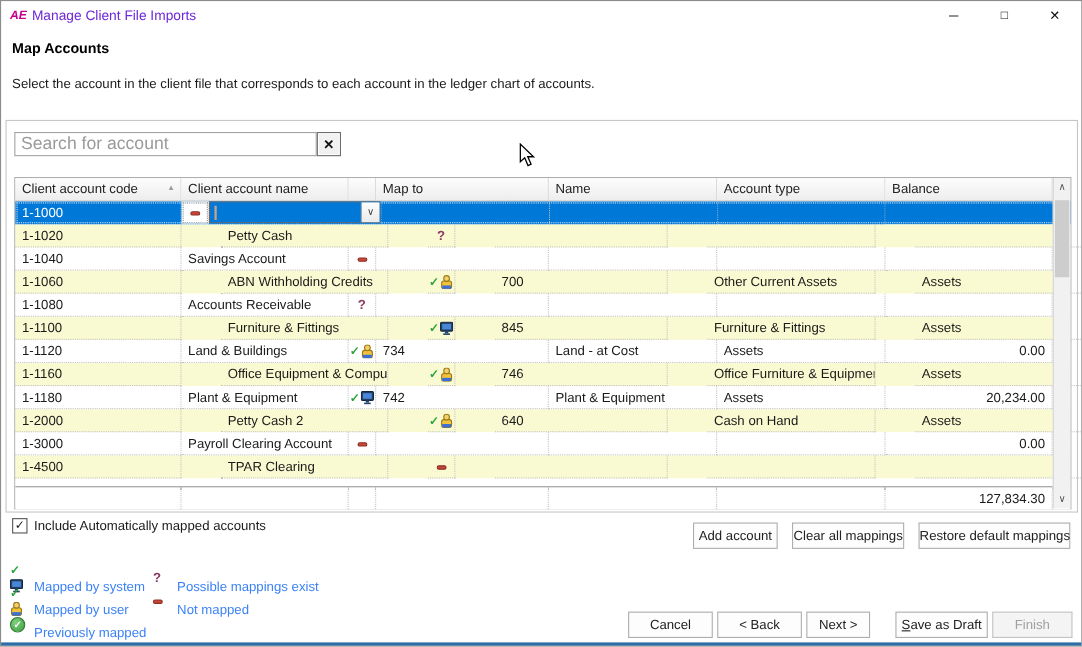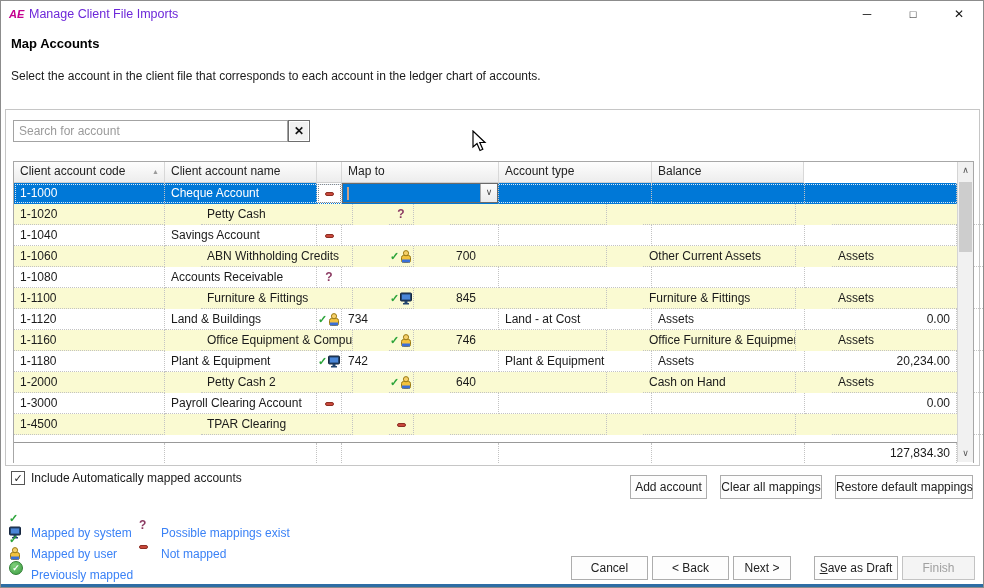--- a/index.html
+++ b/index.html
@@ -24,21 +24,21 @@
   #btn-close { left:940px; font-size:12px; }
 
   #page-heading { position:absolute; left:10px; top:35px; font-size:13px; font-weight:bold; color:#000; }
   #page-desc { position:absolute; left:10px; top:68px; font-size:12px; color:#1a1a1a; }
 
   #groupbox { position:absolute; left:4px; top:108px; width:975px; height:357px; border:1px solid #c6c6c6; background:#fff; }
 
   #search-input {
     position:absolute; left:12px; top:119px; width:275px; height:22px;
     border:1px solid #a3a3a3; padding:0 5px; font-family:"Liberation Sans",sans-serif;
-    font-size:12px; color:#444; outline:none;
+    font-size:16px; color:#444; outline:none;
   }
   #search-input::placeholder { color:#9a9a9a; opacity:1; }
   #search-clear {
     position:absolute; left:287px; top:119px; width:22px; height:22px;
     border:1px solid #6e6e6e; background:#f1f1f1; box-shadow: inset 0 0 0 1px #fff;
     text-align:center; line-height:20px; font-weight:bold; font-size:12px; color:#111; cursor:default;
   }
 
   
   #grid { position:absolute; left:12px; top:160px; width:961px; height:302px; border:1px solid #a7a7a7; background:#fff; }
@@ -142,27 +142,27 @@
   <div id="groupbox"></div>
   <input id="search-input" type="text" placeholder="Search for account" style="">
   <div id="search-clear">✕</div>
 
   <div id="grid">
     <div id="grid-header">
         <div class="hcell" style="width: 151px;"><span>Client account code</span><span class="sort-arrow">▲</span></div>
         <div class="hcell" style="width: 152px;"><span>Client account name</span></div>
         <div class="hcell" style="width: 25px;"><span></span></div>
         <div class="hcell" style="width: 157px;"><span>Map to</span></div>
+        <div class="hcell" style="width: 153px;"><span>Name</span></div>
         <div class="hcell" style="width: 153px;"><span>Account type</span></div>
         <div class="hcell" style="width: 152px;"><span>Balance</span></div>
       </div>
     <div id="grid-rows">
         <div class="gridrow sel">
           <div class="cell" style="width: 151px;">1-1000</div>
-          <div class="cell" style="width: 152px;">Cheque Account</div>
           <div class="cell c cell-icon" style="width: 25px;"><span><span class="dash"></span></span></div>
           <div class="cell cell-combo" style="width: 157px;">
             <div class="combo">
               <div class="combo-caret"></div>
               <div class="combo-btn">∨</div>
             </div>
           </div>
           <div class="cell" style="width: 153px;"></div>
           <div class="cell" style="width: 153px;"></div>
           <div class="cell r" style="width: 152px;"></div>

